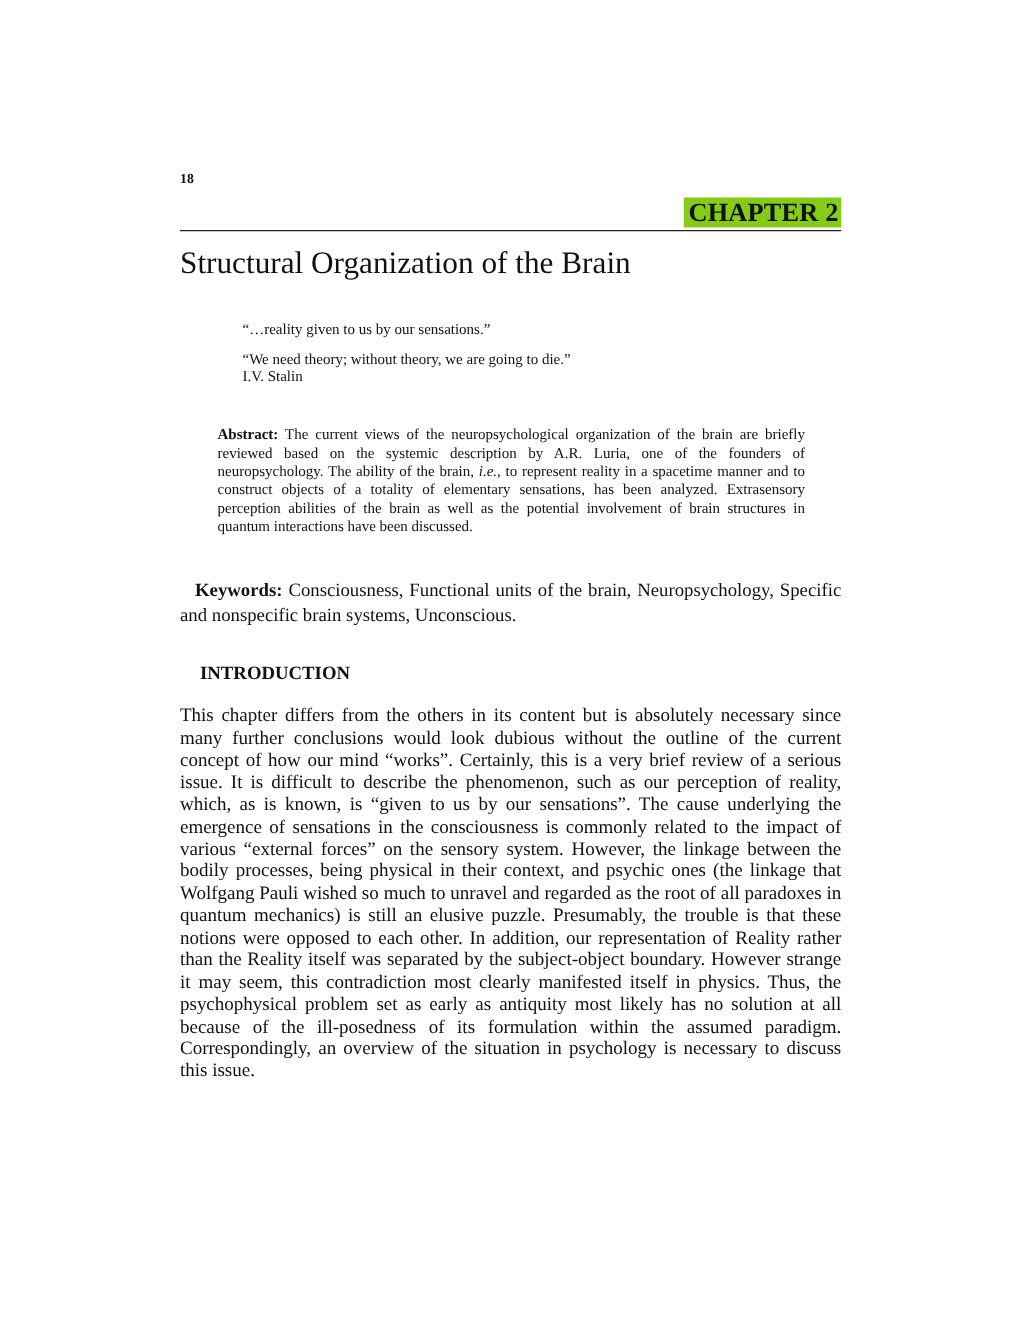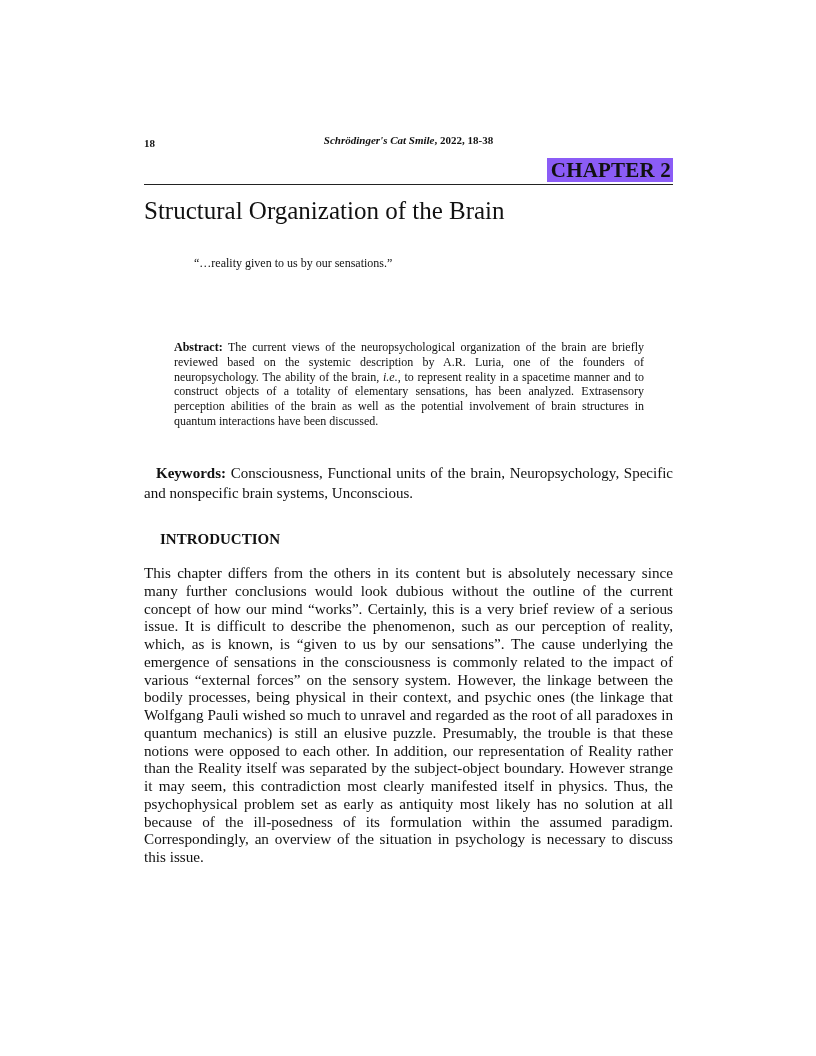--- a/index.html
+++ b/index.html
@@ -48,21 +48,21 @@
       top: 158px;
       left: 0;
       width: 529px;
       height: 26px;
       border-bottom: 1px solid #222;
     }
     .chapter-label {
       position: absolute;
       right: 0;
       top: 0;
-      background: #8b5cf6;
+      background: #84cc16;
       font-weight: bold;
       font-size: 21px;
       line-height: 24px;
       padding: 0 2px 0 4px;
       letter-spacing: 0.2px;
     }
     .chapter-title {
       position: absolute;
       top: 196px;
       left: 0;
@@ -133,32 +133,35 @@
     }
     .footer span { display: block; }
   </style>
 </head>
 <body>
 
 <div class="page">
 
   <div class="running-header">
     <span class="page-number">18</span>
-    <span class="journal-ref"><i>Schrödinger's Cat Smile</i><span>, 2022, 18-38</span></span>
   </div>
 
   <div class="chapter-wrap">
     <span class="chapter-label">CHAPTER 2</span>
   </div>
 
   <h1 class="chapter-title">Structural Organization of the Brain</h1>
 
   <div class="quotes">
     <div class="quote-block">
       <span class="quote-text"> “…reality given to us by our sensations.”</span>
+    </div>
+    <div class="quote-block">
+      <span class="quote-text">“We need theory; without theory, we are going to die.”</span>
+      <span class="quote-author">I.V. Stalin</span>
     </div>
   </div>
 
   <div class="abstract"><b>Abstract:</b><span> The current views of the neuropsychological organization of the brain are briefly reviewed based on the systemic description by A.R. Luria, one of the founders of neuropsychology. The ability of the brain, </span><i>i.e.</i><span>, to represent reality in a spacetime manner and to construct objects of a totality of elementary sensations, has been analyzed. Extrasensory perception abilities of the brain as well as the potential involvement of brain structures in quantum interactions have been discussed.</span></div>
 
   <div class="keywords"><b>Keywords:</b><span> Consciousness, Functional units of the brain, Neuropsychology, Specific and nonspecific brain systems, Unconscious.</span></div>
 
   <h2 class="section-heading">INTRODUCTION</h2>
 
   <p class="body-text">This chapter differs from the others in its content but is absolutely necessary since many further conclusions would look dubious without the outline of the current concept of how our mind “works”. Certainly, this is a very brief review of a serious issue. It is difficult to describe the phenomenon, such as our perception of reality, which, as is known, is “given to us by our sensations”. The cause underlying the emergence of sensations in the consciousness is commonly related to the impact of various “external forces” on the sensory system. However, the linkage between the bodily processes, being physical in their context, and psychic ones (the linkage that Wolfgang Pauli wished so much to unravel and regarded as the root of all paradoxes in quantum mechanics) is still an elusive puzzle. Presumably, the trouble is that these notions were opposed to each other. In addition, our representation of Reality rather than the Reality itself was separated by the subject-object boundary. However strange it may seem, this contradiction most clearly manifested itself in physics. Thus, the psychophysical problem set as early as antiquity most likely has no solution at all because of the ill-posedness of its formulation within the assumed paradigm. Correspondingly, an overview of the situation in psychology is necessary to discuss this issue.</p>

